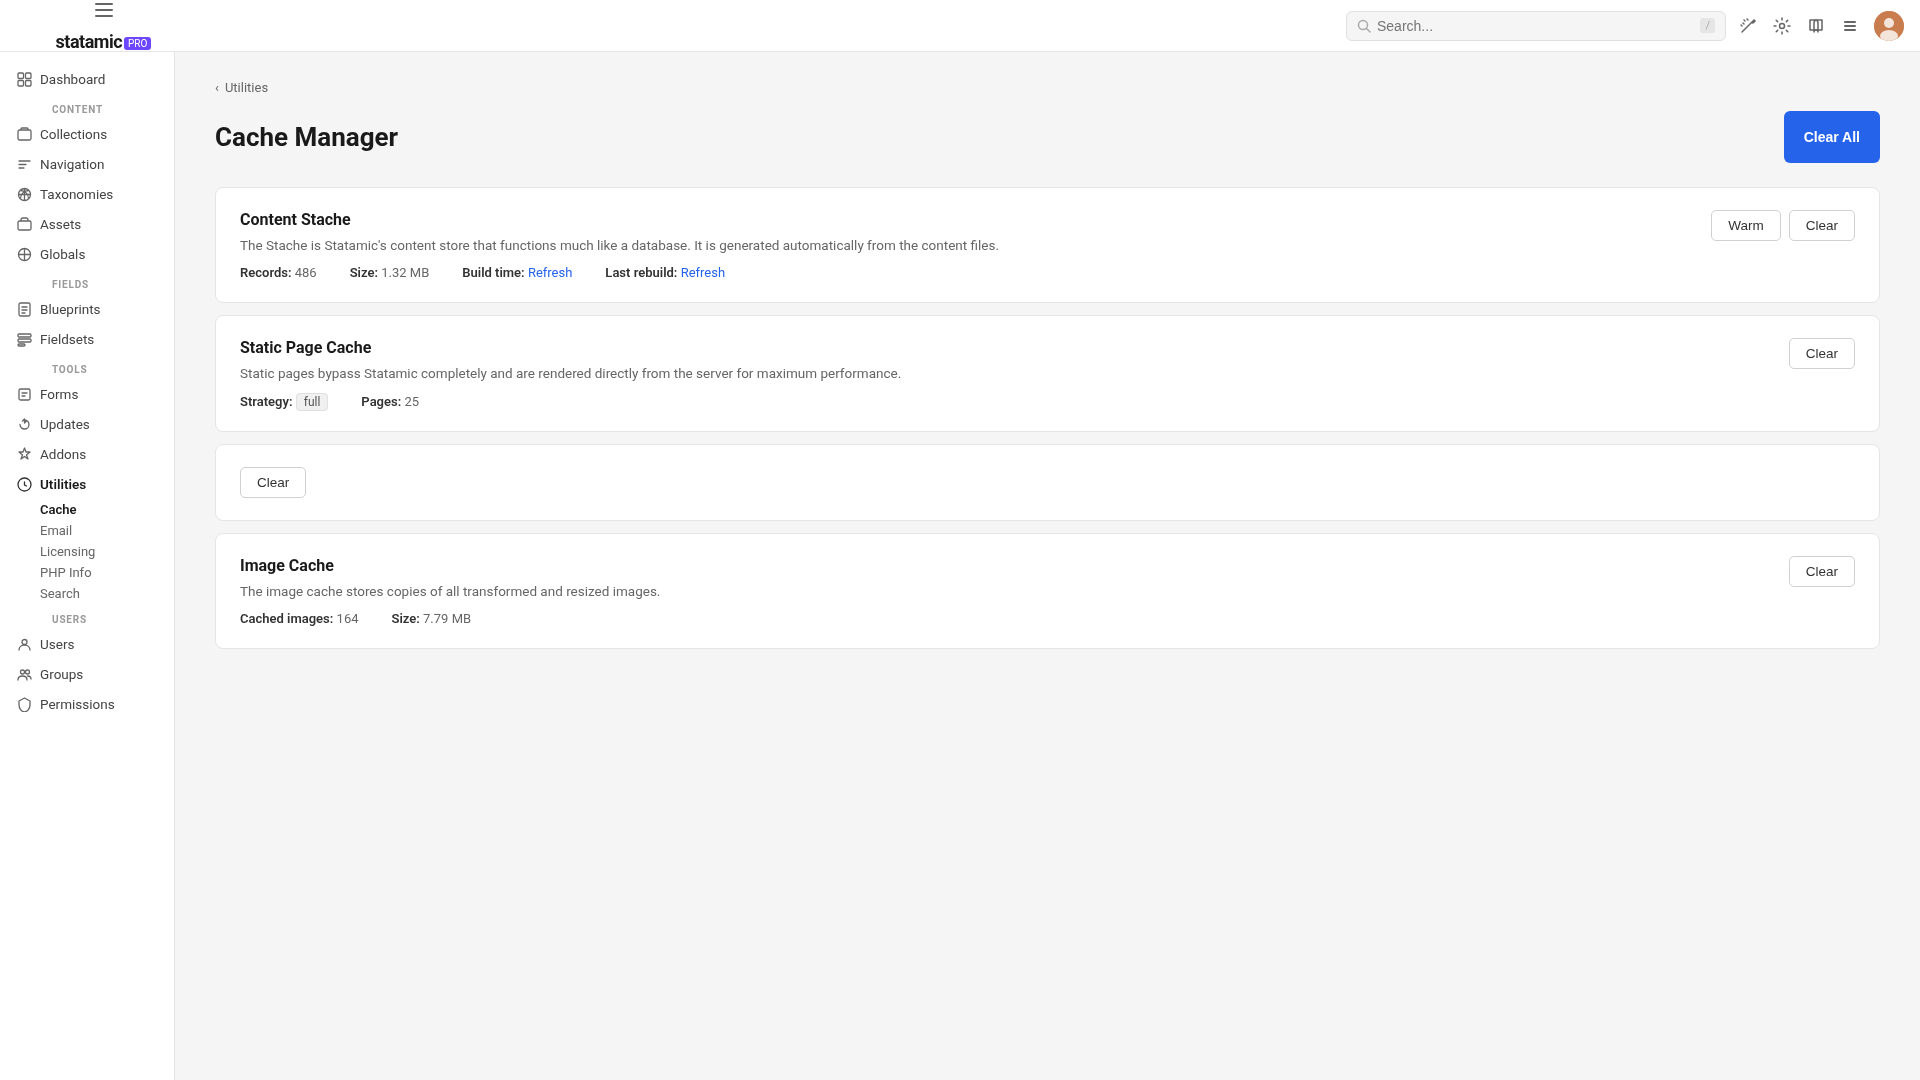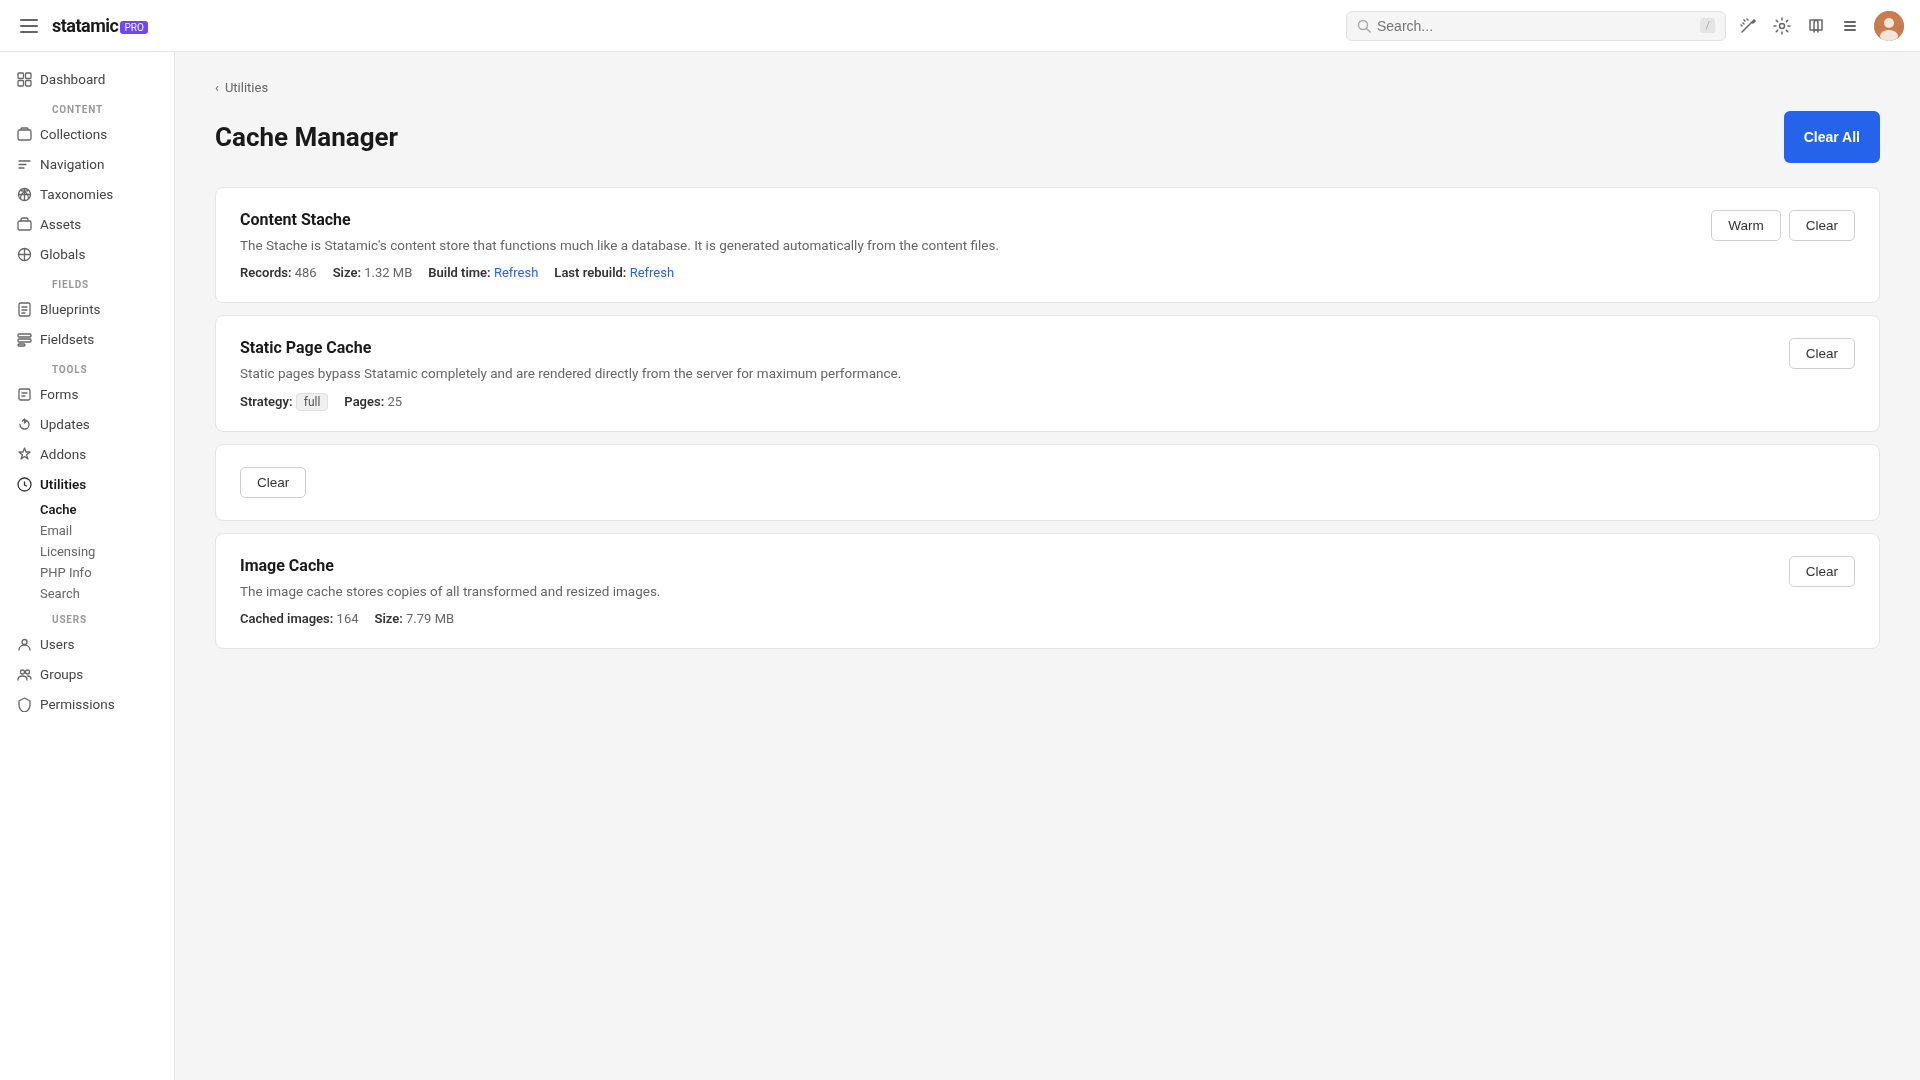--- a/index.html
+++ b/index.html
@@ -1,20 +1,20 @@
 <!DOCTYPE html>
 <html><head>
   <meta charset="utf-8">
   <style>
     * { box-sizing: border-box; margin: 0; padding: 0; }
     body { font-family: -apple-system, BlinkMacSystemFont, 'Segoe UI', Roboto, sans-serif; background: #f5f5f5; color: #333; height: 1080px; overflow: hidden; }
 
     
     .topbar { display: flex; align-items: center; height: 52px; background: #fff; border-bottom: 1px solid #e5e5e5; padding: 0 16px; gap: 12px; }
-    .topbar-left { display: flex; align-items: center; gap: 10px; width: 175px; }
+    .topbar-left { display: flex; align-items: center; gap: 10px; width: 175px; flex-direction: column; }
     .hamburger { cursor: pointer; display: flex; flex-direction: column; gap: 4px; padding: 4px; }
     .hamburger span { display: block; width: 18px; height: 2px; background: #666; border-radius: 1px; }
     .logo-text { font-size: 18px; font-weight: 700; color: #1a1a1a; letter-spacing: -0.5px; }
     .logo-pro { font-size: 10px; background: #6c47ff; color: #fff; border-radius: 3px; padding: 1px 4px; margin-left: 2px; vertical-align: middle; }
     .search-bar { flex: 1; display: flex; justify-content: flex-end; }
     .search-input-wrap { display: flex; align-items: center; width: 380px; background: #f5f5f5; border: 1px solid #e0e0e0; border-radius: 6px; padding: 6px 10px; gap: 6px; }
     .search-input-wrap input { border: none; background: transparent; outline: none; font-size: 14px; color: #666; width: 100%; }
     .search-slash { font-size: 11px; color: #aaa; background: #e5e5e5; border-radius: 3px; padding: 1px 5px; }
     .topbar-right { display: flex; align-items: center; gap: 14px; margin-left: auto; }
     .topbar-icon { width: 20px; height: 20px; display: flex; align-items: center; justify-content: center; cursor: pointer; color: #666; font-size: 16px; }
@@ -37,21 +37,21 @@
     .breadcrumb { display: flex; align-items: center; gap: 6px; font-size: 13px; color: #666; margin-bottom: 16px; cursor: pointer; }
     .page-header { display: flex; align-items: center; justify-content: space-between; margin-bottom: 24px; }
     .page-title { font-size: 26px; font-weight: 700; color: #1a1a1a; }
     .btn-clear-all { background: #2563eb; color: #fff; border: none; border-radius: 6px; padding: 18px 20px; font-size: 14px; font-weight: 600; cursor: pointer; }
 
     
     .card { background: #fff; border: 1px solid #e5e5e5; border-radius: 8px; padding: 22px 24px; margin-bottom: 12px; display: flex; align-items: flex-start; gap: 16px; }
     .card-body { flex: 1; }
     .card-title { font-size: 16px; font-weight: 700; color: #1a1a1a; margin-bottom: 6px; }
     .card-desc { font-size: 13.5px; color: #666; line-height: 1.5; margin-bottom: 10px; }
-    .card-meta { display: flex; align-items: center; gap: 16px; font-size: 13px; color: #444; flex-wrap: wrap; }
+    .card-meta { display: flex; align-items: center; gap: 33px; font-size: 13px; color: #444; flex-wrap: wrap; }
     .card-meta-label { font-weight: 600; color: #333; }
     .card-meta-value { color: #666; }
     .card-meta-link { color: #2563eb; cursor: pointer; text-decoration: none; }
     .card-meta-badge { background: #f0f0f0; border: 1px solid #e0e0e0; border-radius: 4px; padding: 1px 7px; font-size: 12px; color: #555; }
     .card-actions { display: flex; align-items: flex-start; gap: 8px; flex-shrink: 0; }
     .btn-warm { background: #fff; border: 1px solid #d0d0d0; border-radius: 5px; padding: 7px 16px; font-size: 13.5px; color: #333; cursor: pointer; font-weight: 500; }
     .btn-clear { background: #fff; border: 1px solid #d0d0d0; border-radius: 5px; padding: 7px 16px; font-size: 13.5px; color: #333; cursor: pointer; font-weight: 500; }
 
     
     svg { display: block; }

